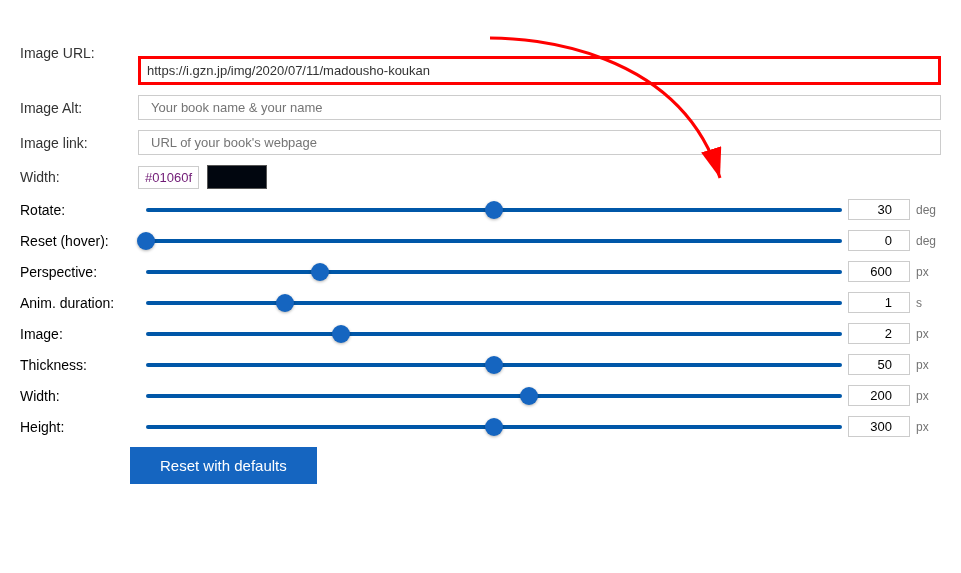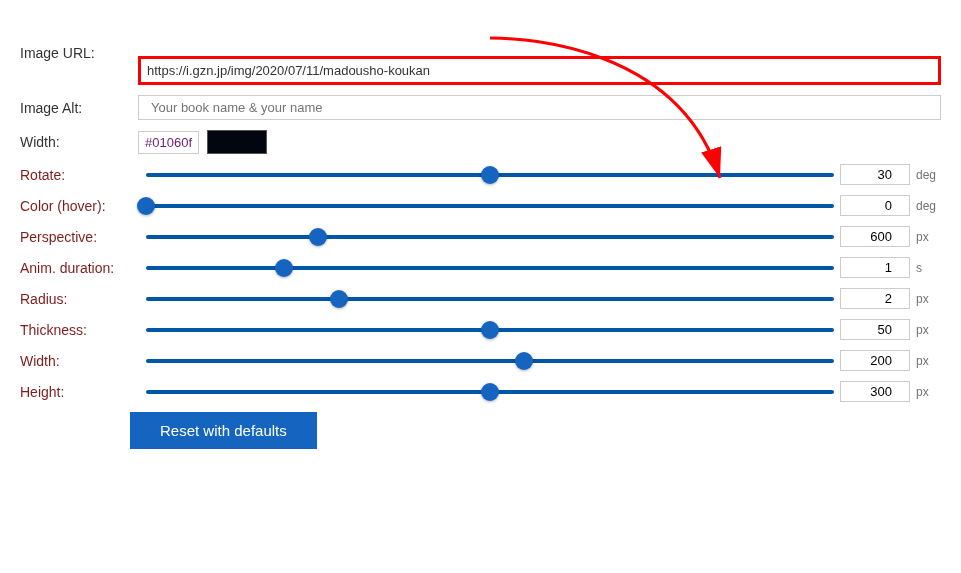--- a/index.html
+++ b/index.html
@@ -82,21 +82,21 @@
     }
     
     .slider-row {
       display: flex;
       align-items: center;
       gap: 6px;
     }
     .slider-label {
       width: 120px;
       flex-shrink: 0;
-      color: #7f1d1d;
+      color: #000000;
     }
     .slider-track-container {
       flex: 1;
       position: relative;
       height: 20px;
       display: flex;
       align-items: center;
     }
     .slider-track {
       width: 100%;
@@ -161,21 +161,21 @@
       color: #fff;
       border: none;
       padding: 10px 30px;
       font-size: 15px;
       cursor: pointer;
       align-self: flex-start;
       margin-left: 110px;
     }
     
     input[type=number] {
-      width: 70px;
+      width: 62px;
       border: 1px solid #ccc;
       padding: 2px 2px;
       font-size: 13px;
       text-align: right;
     }
   </style>
 </head>
 <body>
 
 <div class="main-container">
@@ -187,40 +187,44 @@
       <div class="url-field-container">
         <span class="url-text">https://i.gzn.jp/img/2020/07/11/madousho-koukan</span>
       </div>
     </div>
 
     <div class="field-row">
       <span class="field-label">Image Alt:</span>
       <input class="text-input" type="text" placeholder="Your book name &amp; your name" style="">
     </div>
 
+    <div class="field-row">
+      <span class="field-label">Image link:</span>
+      <input class="text-input" type="text" placeholder="URL of your book's webpage" style="">
+    </div>
 
     <div class="field-row">
       <span class="field-label">Width:</span>
       <span class="color-value">#01060f</span>
       <span class="color-swatch"></span>
     </div>
 
     <div class="slider-row">
       <span class="slider-label">Rotate:</span>
       <div class="slider-track-container">
         <div class="slider-track">
           <div class="slider-thumb" style="left: 50%"></div>
         </div>
       </div>
       <input type="number" value="30" min="0" max="360" style="">
       <span class="slider-unit">deg</span>
     </div>
 
     <div class="slider-row">
-      <span class="slider-label">Color (hover):</span>
+      <span class="slider-label">Reset (hover):</span>
       <div class="slider-track-container">
         <div class="slider-track">
           <div class="slider-thumb" style="left: 0%"></div>
         </div>
       </div>
       <input type="number" value="0" min="0" max="360" style="">
       <span class="slider-unit">deg</span>
     </div>
 
     <div class="slider-row">
@@ -239,21 +243,21 @@
       <div class="slider-track-container">
         <div class="slider-track">
           <div class="slider-thumb" style="left: 20%"></div>
         </div>
       </div>
       <input type="number" value="1" min="0" max="10" step="0.1" style="">
       <span class="slider-unit">s</span>
     </div>
 
     <div class="slider-row">
-      <span class="slider-label">Radius:</span>
+      <span class="slider-label">Image:</span>
       <div class="slider-track-container">
         <div class="slider-track">
           <div class="slider-thumb" style="left: 28%"></div>
         </div>
       </div>
       <input type="number" value="2" min="0" max="50" style="">
       <span class="slider-unit">px</span>
     </div>
 
     <div class="slider-row">

